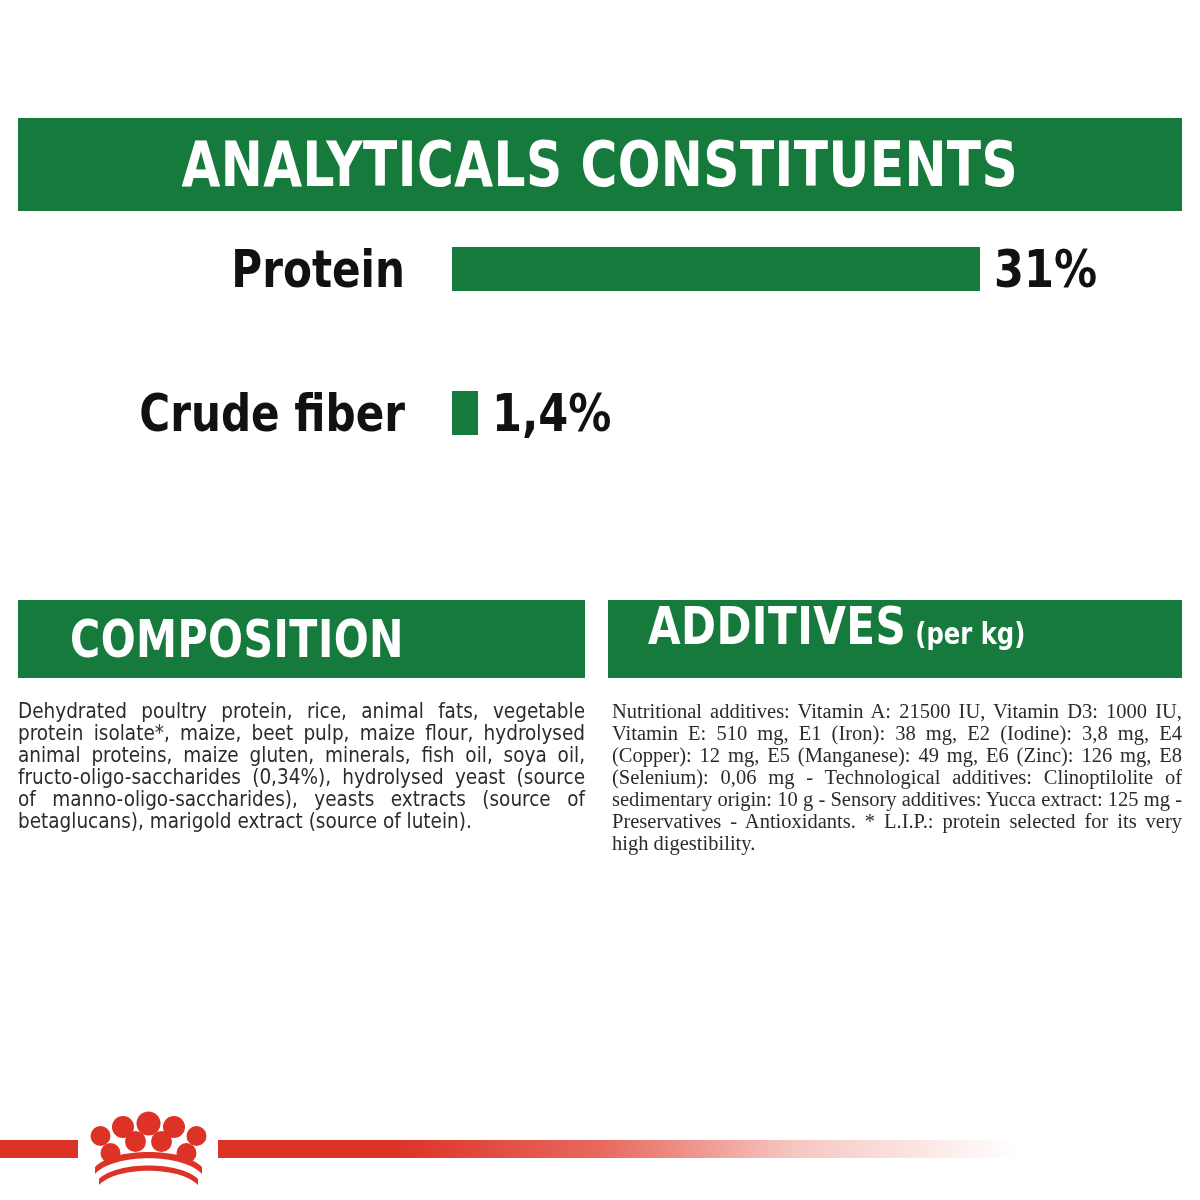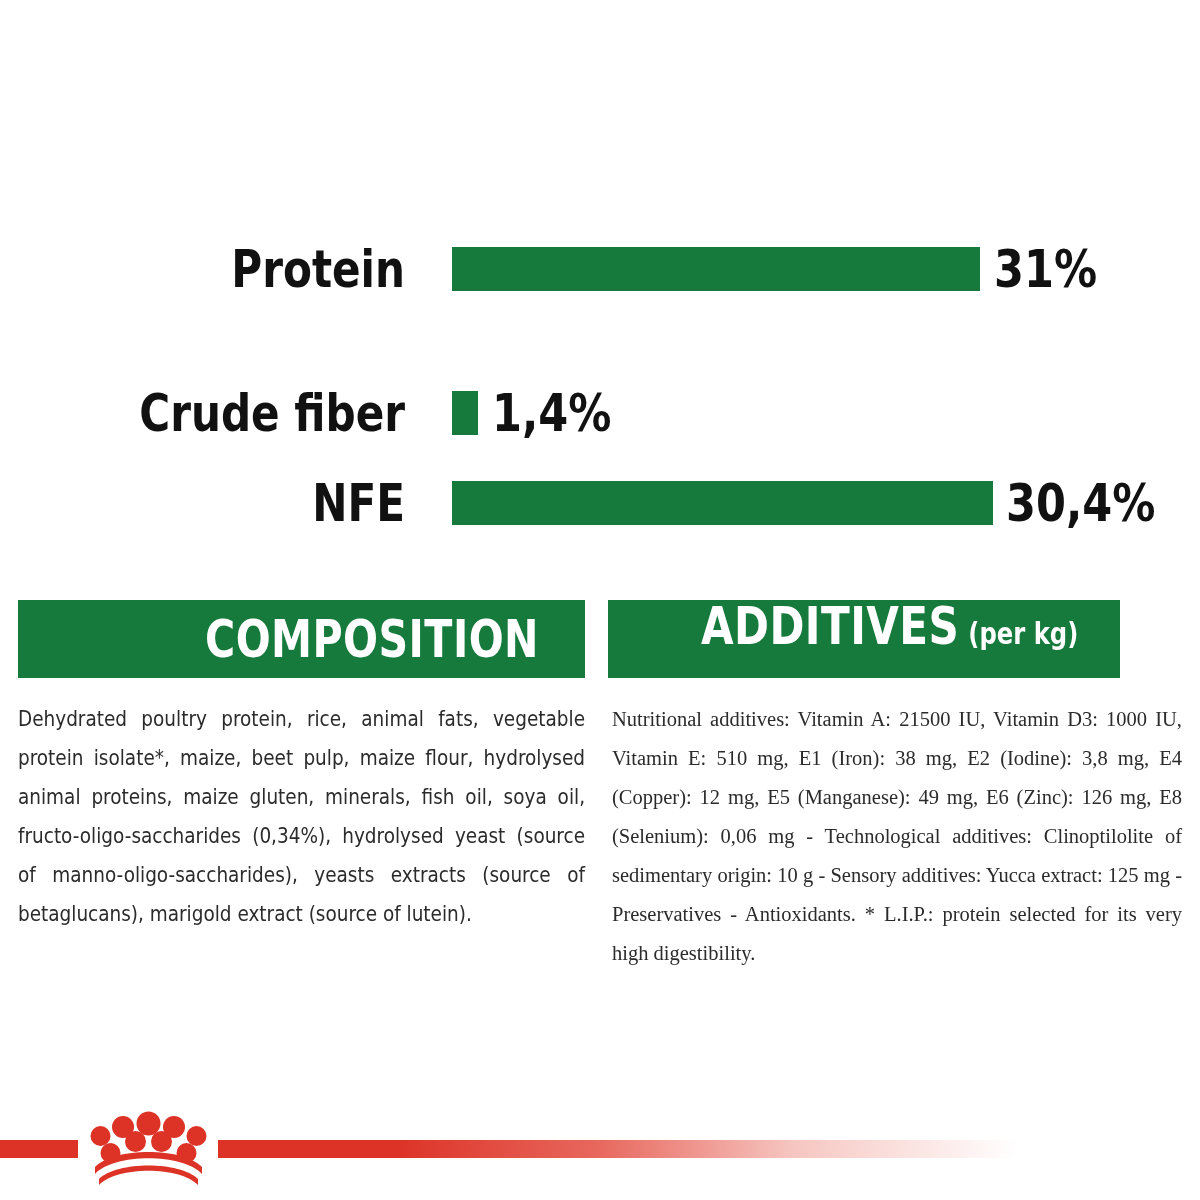--- a/index.html
+++ b/index.html
@@ -23,21 +23,20 @@
     width: 1200px;
     height: 1200px;
   }
 
   
   .green-bar {
     position: absolute;
     background: #157A3B;
     display: flex;
     align-items: center;
-    justify-content: flex-end;
   }
   .green-bar-title {
     font-family: "Liberation Sans Narrow", "DejaVu Sans Condensed", "Liberation Sans", sans-serif;
     color: #ffffff;
     font-weight: 700;
     letter-spacing: 0.5px;
     transform: scaleX(0.88);
     transform-origin: left center;
     white-space: nowrap;
   }
@@ -114,23 +113,23 @@
     box-sizing: border-box;
   }
   #composition-bar .green-bar-title {
     font-size: 52px;
     line-height: 52px;
   }
 
   #additives-bar {
     left: 608px;
     top: 600px;
-    width: 512px;
+    width: 574px;
     height: 78px;
-    padding-left: 24px;
+    padding-left: 40px;
     box-sizing: border-box;
     align-items: baseline;
   }
   #additives-bar .inner {
     display: flex;
     align-items: baseline;
     gap: 10px;
     transform: scaleX(0.9);
     transform-origin: left center;
   }
@@ -146,21 +145,21 @@
     font-size: 30px;
     line-height: 30px;
     white-space: nowrap;
   }
 
   .body-col {
     position: absolute;
     top: 700px;
     font-family: "DejaVu Sans Condensed", "Liberation Sans Narrow", "Liberation Sans", sans-serif;
     font-size: 20.5px;
-    line-height: 39px;
+    line-height: 22px;
     color: #2b2b2b;
     text-align: justify;
     text-justify: inter-word;
   }
   #composition-text {
     left: 18px;
     width: 567px;
   }
   #additives-text {
     left: 612px;
@@ -197,41 +196,39 @@
     top: 8px;
     width: 125px;
     height: 80px;
   }
 </style>
 </head>
 <body>
 
 <div class="page">
 
+  <div class="green-bar" id="main-title-bar">
+    <span class="green-bar-title">ANALYTICALS CONSTITUENTS</span>
+  </div>
 
   <div id="chart">
 
     <div class="chart-row" style="top:0px;">
       <span class="chart-label">Protein</span>
       <span class="chart-bar" style="width:528px;"></span>
       <span class="chart-value" style="left:994px;">31%</span>
     </div>
 
 
     <div class="chart-row" style="top:144px;">
       <span class="chart-label">Crude fiber</span>
       <span class="chart-bar" style="width:26px;"></span>
       <span class="chart-value" style="left:492px;">1,4%</span>
     </div>
 
-    <div class="chart-row" style="top:234px;">
-      <span class="chart-label">NFE</span>
-      <span class="chart-bar" style="width:541px;"></span>
-      <span class="chart-value" style="left:1006px;">30,4%</span>
-    </div>
 
   </div>
 
   <div class="green-bar" id="composition-bar">
     <span class="green-bar-title">COMPOSITION</span>
   </div>
   <div class="body-col" id="composition-text">Dehydrated poultry protein, rice, animal fats, vegetable protein isolate*, maize, beet pulp, maize flour, hydrolysed animal proteins, maize gluten, minerals, fish oil, soya oil, fructo-oligo-saccharides (0,34%), hydrolysed yeast (source of manno-oligo-saccharides), yeasts extracts (source of betaglucans), marigold extract (source of lutein).</div>
 
   <div class="green-bar" id="additives-bar">
     <span class="inner">

